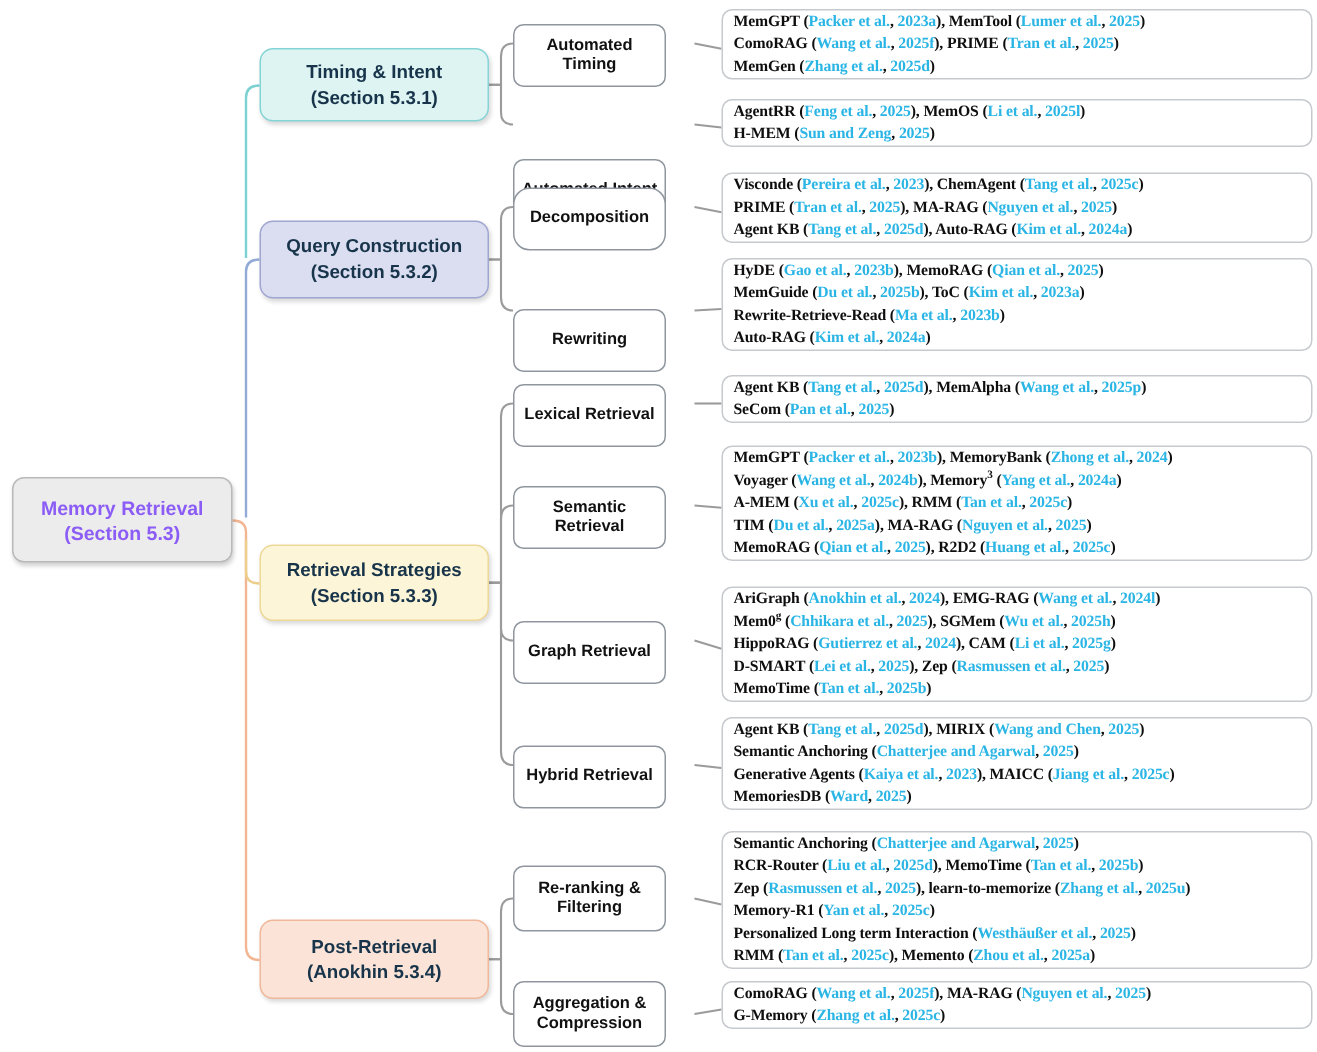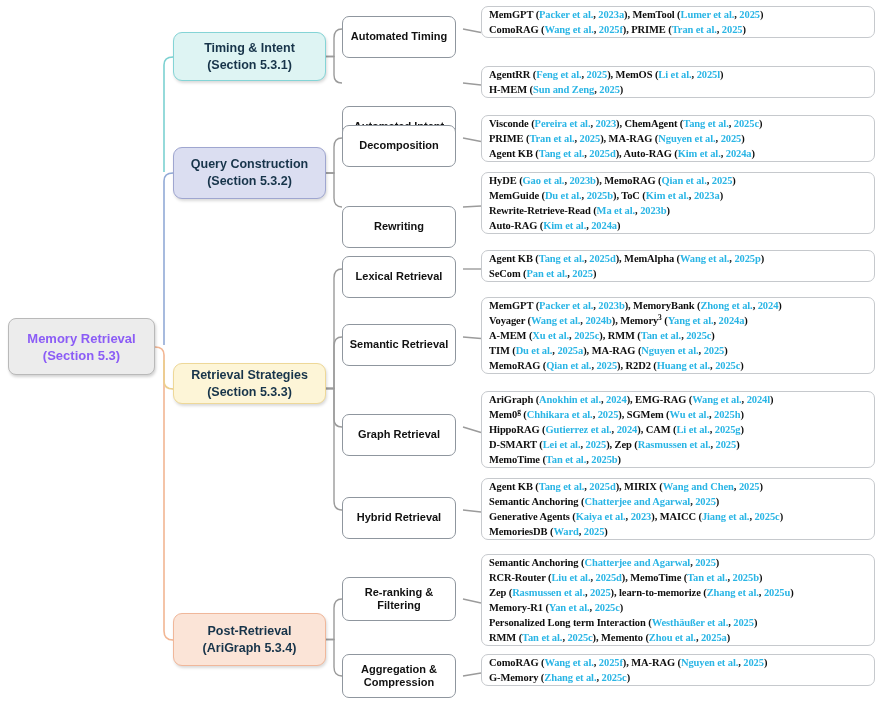--- a/index.html
+++ b/index.html
@@ -24,24 +24,24 @@
 
   .node{position:absolute;z-index:2;box-sizing:border-box;display:flex;flex-direction:column;
         align-items:center;justify-content:center;text-align:center;}
   .rootnode{left:8px;top:318px;width:147px;height:57px;background:var(--root_fill);
         border:1.6px solid var(--root_border);border-radius:8px;box-shadow:1px 2px 3px rgba(0,0,0,0.18);}
   .rootnode .t{font-weight:bold;font-size:13px;color:#8b5cf6;line-height:17px;}
   .branch{left:173px;width:153px;border-radius:9px;box-shadow:1px 2px 3px rgba(0,0,0,0.15);}
   .branch .t{font-weight:bold;font-size:12.5px;color:#17344a;line-height:17px;}
   .branch.timing{top:32px;height:49px;background:var(--timing_fill);border:1.6px solid var(--timing_border);}
   .branch.query{top:147px;height:52px;background:var(--query_fill);border:1.6px solid var(--query_border);}
-  .branch.retrieval{top:363px;height:41px;background:var(--retrieval_fill);border:1.6px solid var(--retrieval_border);}
+  .branch.retrieval{top:363px;height:51px;background:var(--retrieval_fill);border:1.6px solid var(--retrieval_border);}
   .branch.post{top:613px;height:53px;background:var(--post_fill);border:1.6px solid var(--post_border);}
 
-  .sub{left:342px;width:114px;background:#ffffff;border:1.5px solid var(--sub_border);
+  .sub{left:342px;width:102px;background:#ffffff;border:1.5px solid var(--sub_border);
        border-radius:7px;font-weight:bold;font-size:11px;color:#111;line-height:13.5px;padding:20px 4px;}
 
   .leaf{position:absolute;z-index:2;left:481px;width:394px;box-sizing:border-box;background:#ffffff;
         border:1.5px solid var(--leaf_border);border-radius:7px;padding:0 7px;}
   .leaf-line{white-space:nowrap;overflow:hidden;font-family:"Liberation Serif",serif;font-weight:bold;
         font-size:10.5px;line-height:15px;color:#0e0e0e;letter-spacing:-0.1px;}
   .leaf-line .cite{color:var(--cite);}
   .leaf-line sup{font-size:7.5px;line-height:0;vertical-align:super;}
 </style>
 </head>
@@ -91,30 +91,30 @@
   <div class="node branch query">
     <span class="t">Query Construction</span>
     <span class="t">(Section 5.3.2)</span>
   </div>
   <div class="node branch retrieval">
     <span class="t">Retrieval Strategies</span>
     <span class="t">(Section 5.3.3)</span>
   </div>
   <div class="node branch post">
     <span class="t">Post-Retrieval</span>
-    <span class="t">(AriGraph 5.3.4)</span>
+    <span class="t">(Anokhin 5.3.4)</span>
   </div>
 
   <div class="node sub" style="top:16px;height:26px;">
       <span>Automated Timing</span>
     </div>
   <div class="node sub" style="top:70px;height:26px;margin-top:36px;">
       <span>Automated Intent</span>
     </div>
-  <div class="node sub" style="top:125px;height:26px;">
+  <div class="node sub" style="top:125px;height:26px;border-radius:11px;">
       <span>Decomposition</span>
     </div>
   <div class="node sub" style="top:206px;height:26px;">
       <span>Rewriting</span>
     </div>
   <div class="node sub" style="top:256px;height:26px;">
       <span>Lexical Retrieval</span>
     </div>
   <div class="node sub" style="top:324px;height:26px;">
       <span>Semantic Retrieval</span>
@@ -128,20 +128,21 @@
   <div class="node sub" style="top:577px;height:44px;">
       <span>Re-ranking &amp; Filtering</span>
     </div>
   <div class="node sub" style="top:654px;height:44px;">
       <span>Aggregation &amp; Compression</span>
     </div>
 
   <div class="leaf" style="top:6px;">
       <div class="leaf-line"><span>MemGPT (</span><span class="cite">Packer et al.</span><span>, </span><span class="cite">2023a</span><span>), MemTool (</span><span class="cite">Lumer et al.</span><span>, </span><span class="cite">2025</span><span>)</span></div>
       <div class="leaf-line"><span>ComoRAG (</span><span class="cite">Wang et al.</span><span>, </span><span class="cite">2025f</span><span>), PRIME (</span><span class="cite">Tran et al.</span><span>, </span><span class="cite">2025</span><span>)</span></div>
+      <div class="leaf-line"><span>MemGen (</span><span class="cite">Zhang et al.</span><span>, </span><span class="cite">2025d</span><span>)</span></div>
     </div>
   <div class="leaf" style="top:66px;">
       <div class="leaf-line"><span>AgentRR (</span><span class="cite">Feng et al.</span><span>, </span><span class="cite">2025</span><span>), MemOS (</span><span class="cite">Li et al.</span><span>, </span><span class="cite">2025l</span><span>)</span></div>
       <div class="leaf-line"><span>H-MEM (</span><span class="cite">Sun and Zeng</span><span>, </span><span class="cite">2025</span><span>)</span></div>
     </div>
   <div class="leaf" style="top:115px;">
       <div class="leaf-line"><span>Visconde (</span><span class="cite">Pereira et al.</span><span>, </span><span class="cite">2023</span><span>), ChemAgent (</span><span class="cite">Tang et al.</span><span>, </span><span class="cite">2025c</span><span>)</span></div>
       <div class="leaf-line"><span>PRIME (</span><span class="cite">Tran et al.</span><span>, </span><span class="cite">2025</span><span>), MA-RAG (</span><span class="cite">Nguyen et al.</span><span>, </span><span class="cite">2025</span><span>)</span></div>
       <div class="leaf-line"><span>Agent KB (</span><span class="cite">Tang et al.</span><span>, </span><span class="cite">2025d</span><span>), Auto-RAG (</span><span class="cite">Kim et al.</span><span>, </span><span class="cite">2024a</span><span>)</span></div>
     </div>

